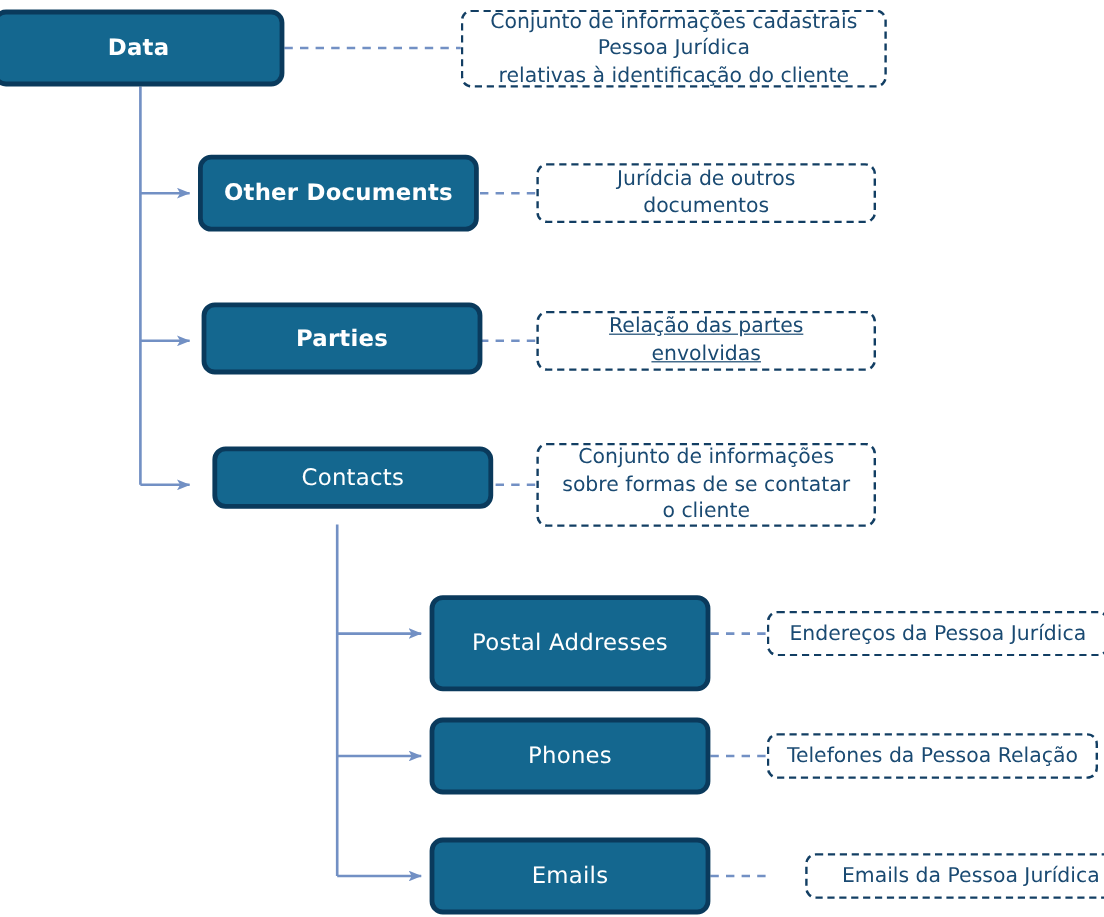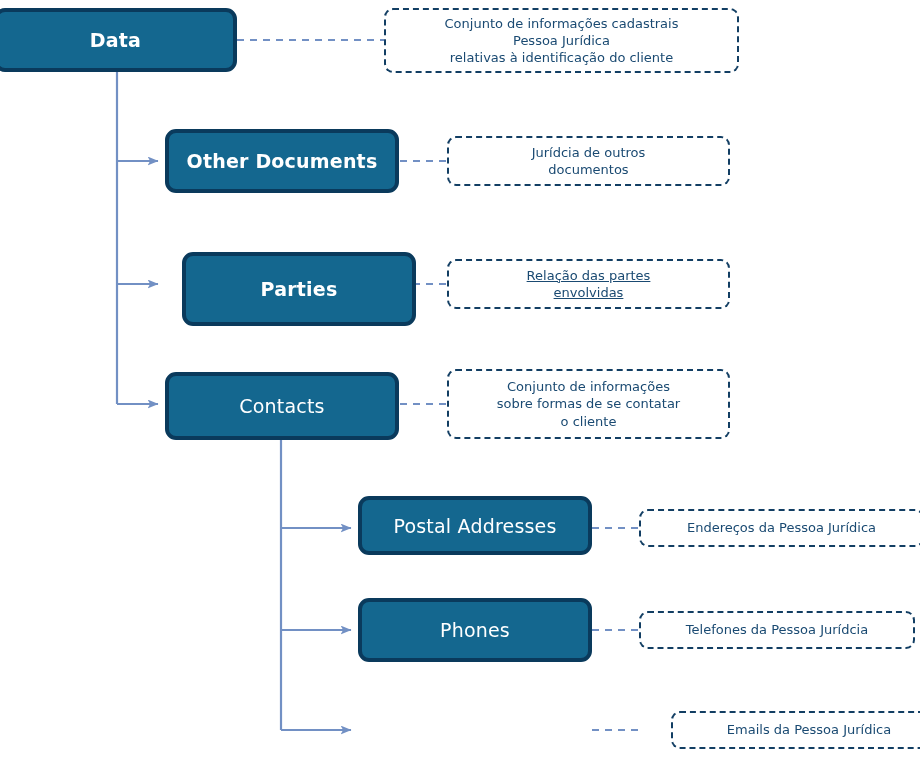--- a/index.html
+++ b/index.html
@@ -51,21 +51,21 @@
     position: absolute;
     box-sizing: border-box;
     background: #ffffff;
     border: 2px dashed #123E63;
     border-radius: 9px;
     display: flex;
     align-items: center;
     justify-content: center;
     text-align: center;
     color: #1A4A72;
-    font-size: 13px;
+    font-size: 17px;
     line-height: 1.33;
     padding: 4px 8px;
     z-index: 3;
   }
 </style>
 </head>
 <body>
 
 <div id="diagram">
 
@@ -104,36 +104,39 @@
   </svg>
 
   <div class="node bold" style="left:-6px; top:8px; width:243px; height:64px;">
     <span>Data</span>
   </div>
 
   <div class="node bold" style="left:165px; top:129px; width:234px; height:64px;align-items:center;">
     <span>Other Documents</span>
   </div>
 
-  <div class="node bold" style="left:182px; top:252px; width:234px; height:74px;">
+  <div class="node bold" style="left:168px; top:252px; width:234px; height:60px;">
     <span>Parties</span>
   </div>
 
-  <div class="node" style="left:165px; top:372px; width:234px; height:68px;">
+  <div class="node" style="left:177px; top:372px; width:234px; height:52px;">
     <span>Contacts</span>
   </div>
 
-  <div class="node" style="left:358px; top:496px; width:234px; height:59px;">
+  <div class="node" style="left:358px; top:496px; width:234px; height:80px;">
     <span>Postal Addresses</span>
   </div>
 
   <div class="node" style="left:358px; top:598px; width:234px; height:64px;">
     <span>Phones</span>
   </div>
 
+  <div class="node" style="left:358px; top:698px; width:234px; height:64px;">
+    <span>Emails</span>
+  </div>
 
   <div class="note" style="left:384px; top:8px; width:355px; height:65px;">
     <div>
       <div>Conjunto de informações cadastrais</div>
       <div>Pessoa Jurídica</div>
       <div>relativas à identificação do cliente</div>
     </div>
   </div>
 
   <div class="note" style="left:447px; top:136px; width:283px; height:50px;">
@@ -156,20 +159,20 @@
       <div>sobre formas de se contatar</div>
       <div>o cliente</div>
     </div>
   </div>
 
   <div class="note" style="left:639px; top:509px; width:285px; height:38px;">
     <span>Endereços da Pessoa Jurídica</span>
   </div>
 
   <div class="note" style="left:639px; top:611px; width:276px; height:38px;">
-    <span>Telefones da Pessoa Jurídcia</span>
+    <span>Telefones da Pessoa Relação</span>
   </div>
 
   <div class="note" style="left:671px; top:711px; width:276px; height:38px;">
     <span>Emails da Pessoa Jurídica</span>
   </div>
 
 </div>
 
 </body></html>

